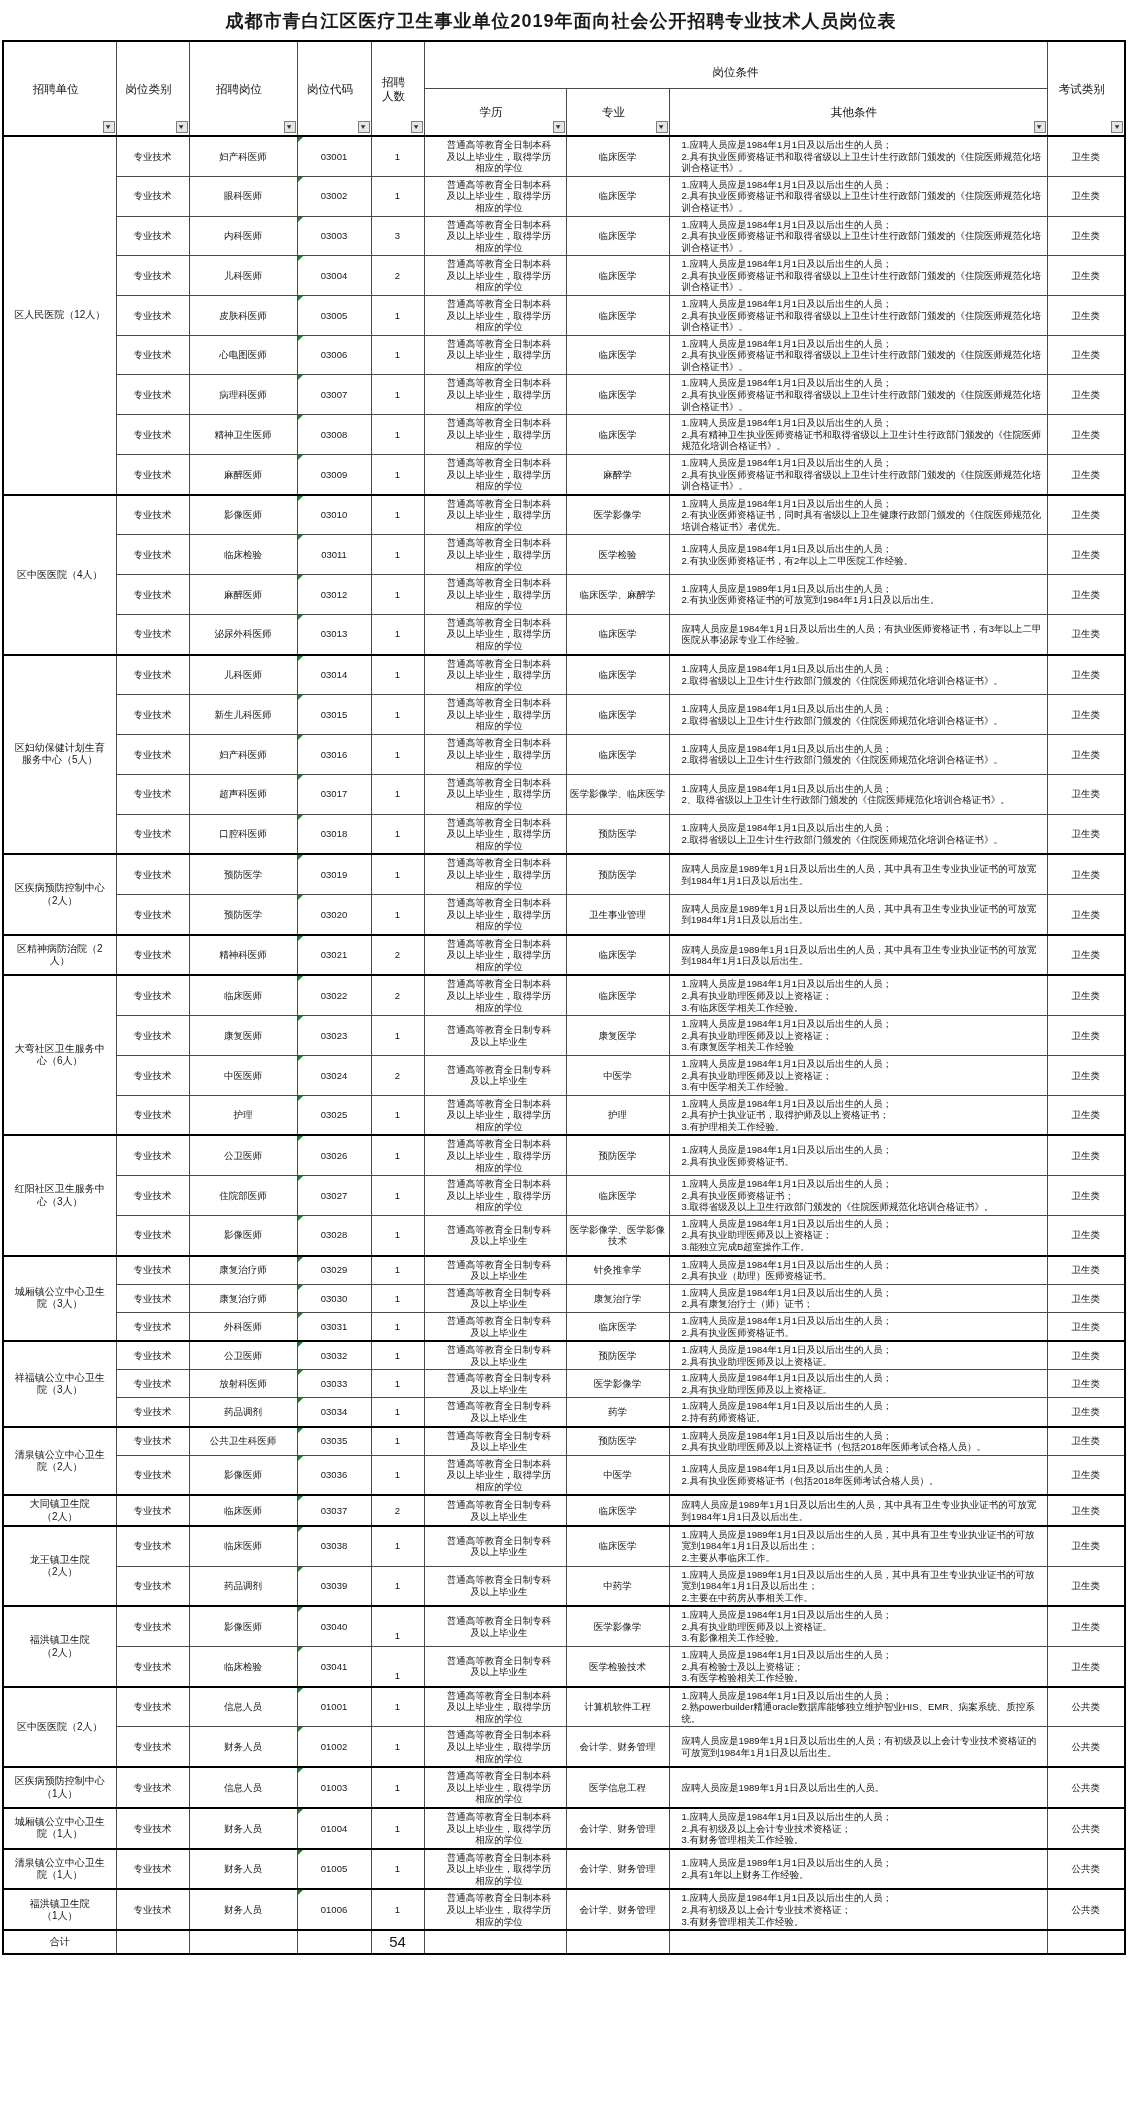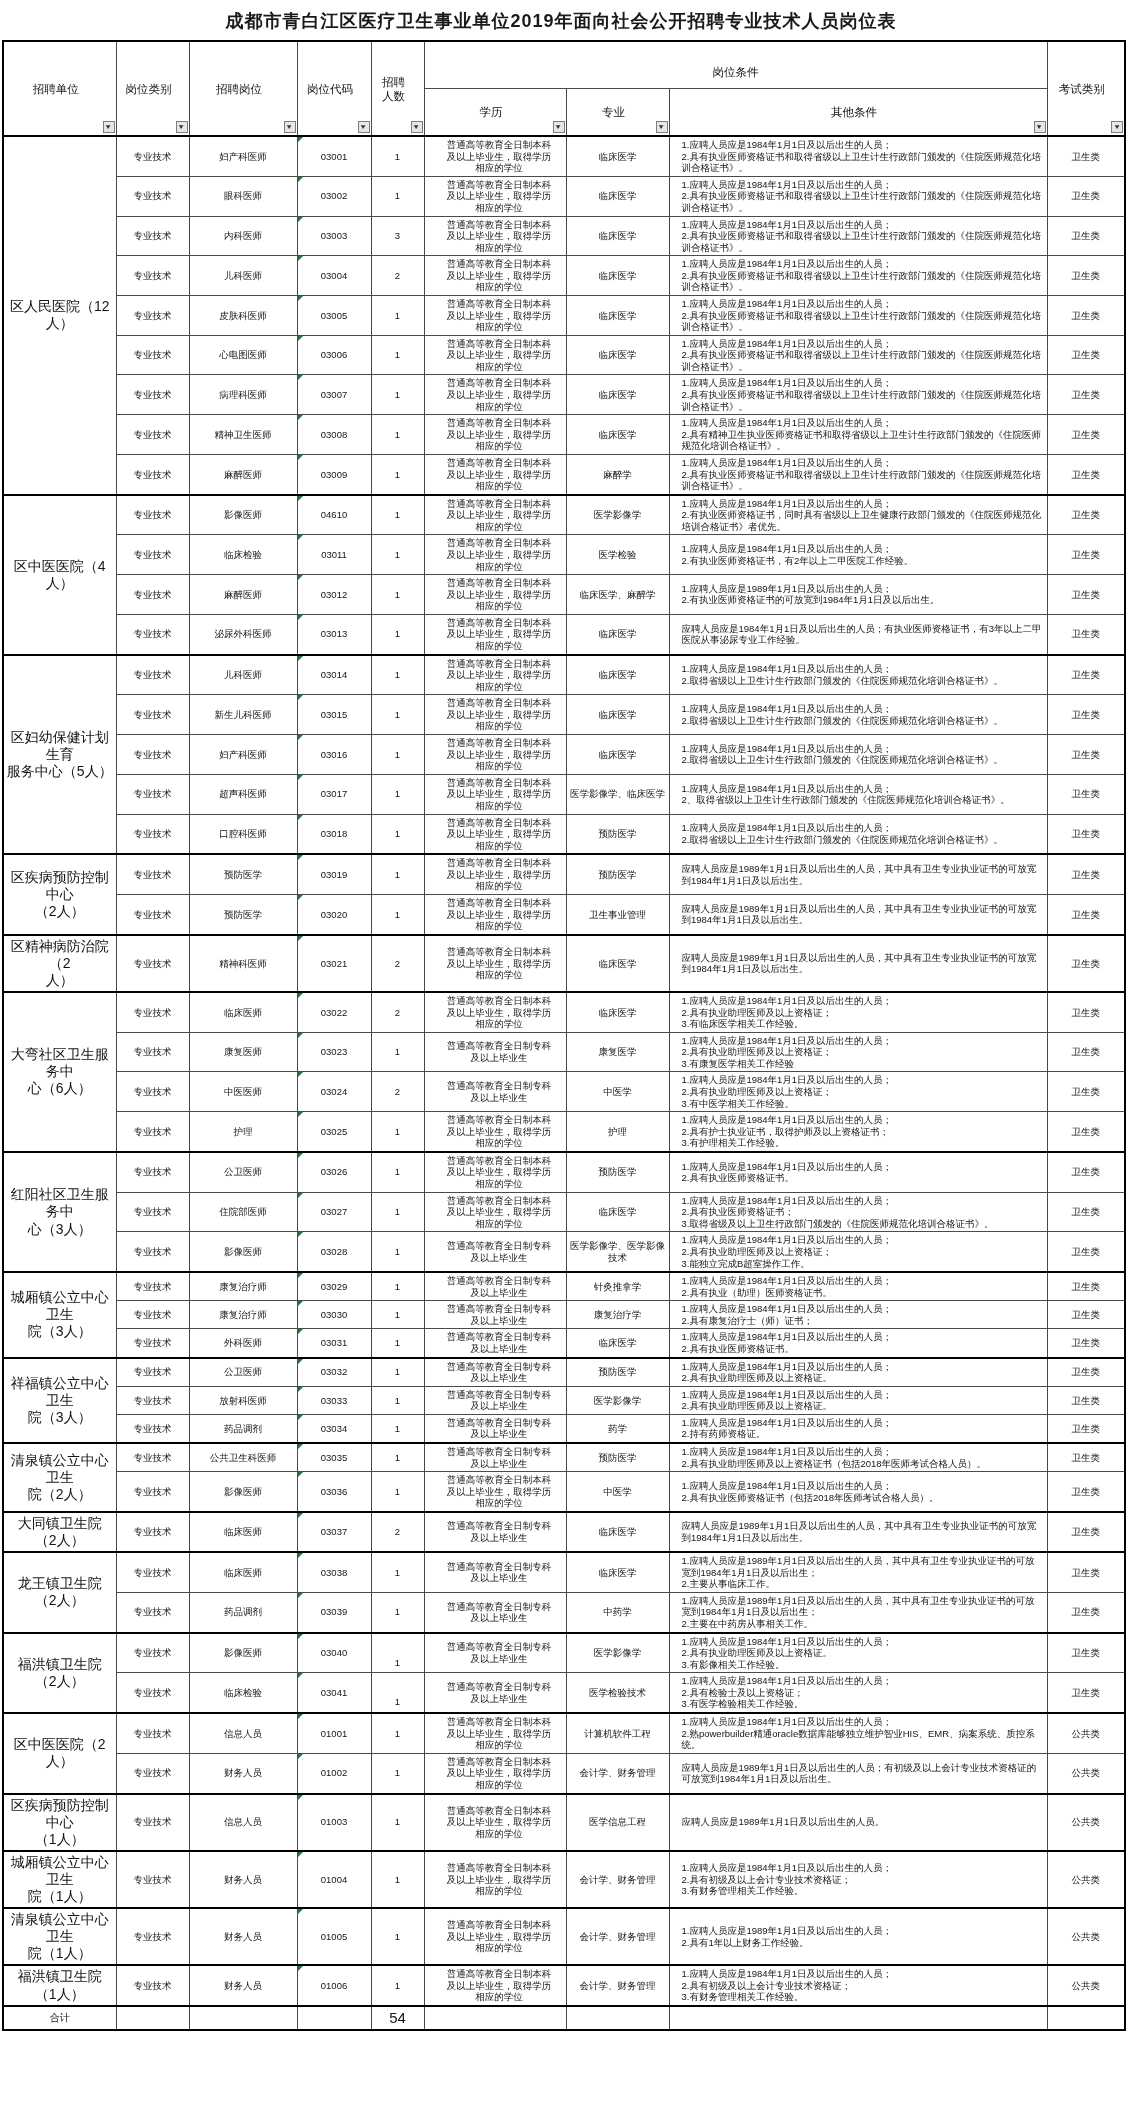--- a/index.html
+++ b/index.html
@@ -5,21 +5,21 @@
   html,body{margin:0;padding:0;background:#ffffff;}
   body{width:1128px;font-family:"Liberation Sans","DejaVu Sans",sans-serif;color:#111;}
   .page{width:1128px;}
   .title{font-size:18px;font-weight:bold;text-align:center;padding:9px 6px 7px 0;color:#1a1a1a;letter-spacing:1px;}
   table{border-collapse:collapse;table-layout:fixed;margin:0 auto;width:1122px;border:2px solid #000;}
   th,td{border:1px solid #4a4a4a;font-size:9.5px;line-height:1.22;padding:2px 2px;text-align:center;vertical-align:middle;white-space:pre-line;word-break:break-all;overflow:hidden;font-weight:normal;color:#141414;}
   thead th{font-size:11.5px;position:relative;padding:2px 10px 2px 2px;}
   thead tr.h1 th{height:30px;}
   thead tr.h2 th{height:24px;margin-top:41px;}
   th.group-hd{padding:8px;}
-  .c-unit{font-size:14px;}
+  .c-unit{font-size:10px;}
   .c-other{text-align:left;padding-left:12px;padding-right:3px;}
   .c-education{padding-left:11px;padding-right:3px;margin-left:44px;}
   .c-code{position:relative;}
   .flag{position:absolute;top:0;left:0;width:0;height:0;border-top:5px solid #1f7a33;border-right:5px solid transparent;}
   tr.gs>td{border-top:2px solid #000;}
   td.vb{vertical-align:bottom;padding-bottom:4px;}
   .filter-btn{position:absolute;right:1px;bottom:2px;width:12px;height:12px;background:#e6e6e6;border:1px solid #7d7d7d;box-sizing:border-box;display:flex;align-items:center;justify-content:center;cursor:pointer;}
   .filter-btn span{font-size:6.5px;color:#333;line-height:1;transform:scaleX(1.2);}
   tfoot td{height:18px;font-size:10px;}
   tfoot .c-count{font-size:15px;}
@@ -204,21 +204,21 @@
 相应的学位</td>
           <td class="c-major">麻醉学</td>
           <td class="c-other">1.应聘人员应是1984年1月1日及以后出生的人员；
 2.具有执业医师资格证书和取得省级以上卫生计生行政部门颁发的《住院医师规范化培训合格证书》。</td>
           <td class="c-exam">卫生类</td>
         </tr>
         <tr class="gs">
           <td class="c-unit" rowspan="4">区中医医院（4人）</td>
           <td class="c-category">专业技术</td>
           <td class="c-position">影像医师</td>
-          <td class="c-code"><i class="flag"></i><span>04610</span></td>
+          <td class="c-code"><i class="flag"></i><span>03010</span></td>
           <td class="c-count">1</td>
           <td class="c-education">普通高等教育全日制本科
 及以上毕业生，取得学历
 相应的学位</td>
           <td class="c-major">医学影像学</td>
           <td class="c-other">1.应聘人员应是1984年1月1日及以后出生的人员；
 2.有执业医师资格证书，同时具有省级以上卫生健康行政部门颁发的《住院医师规范化培训合格证书》者优先。</td>
           <td class="c-exam">卫生类</td>
         </tr>
         <tr>

